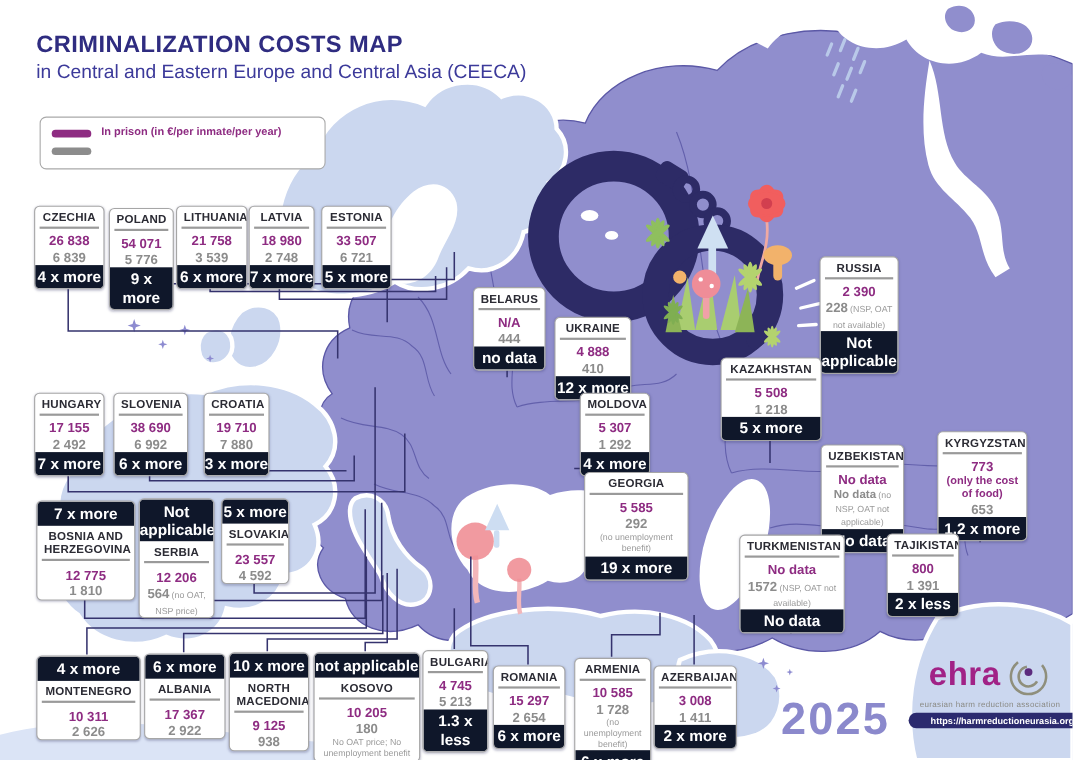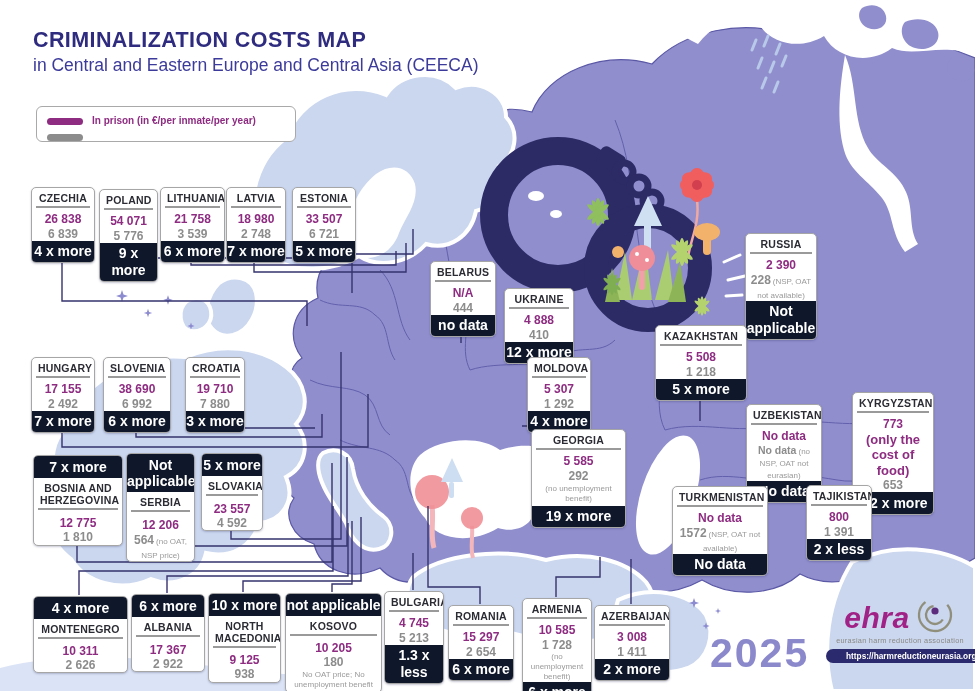--- a/index.html
+++ b/index.html
@@ -5,45 +5,45 @@
   html,body{margin:0;padding:0;}
   body{width:975px;height:691px;position:relative;overflow:hidden;background:#ffffff;
        font-family:"Liberation Sans","DejaVu Sans",sans-serif;}
   #map-layer{position:absolute;left:0;top:0;z-index:0;}
   
   #page-title{position:absolute;left:33px;top:28px;font-size:21.5px;font-weight:800;
       letter-spacing:.4px;color:#2f2c80;z-index:3;}
   #page-subtitle{position:absolute;left:33px;top:55px;font-size:17.5px;font-weight:500;
       color:#3c3a9a;z-index:3;}
   #legend{position:absolute;left:36px;top:106px;width:238px;background:#fff;
-      border:1.5px solid #a9a9a9;border-radius:6px;padding:8px 10px 0;z-index:3;}
+      border:1.5px solid #a9a9a9;border-radius:6px;padding:8px 10px 12px;z-index:3;}
   .legend-row{display:flex;align-items:flex-start;margin-bottom:3px;}
   .legend-bar{width:36px;height:7px;border-radius:3.5px;margin:3px 9px 0 0;flex:0 0 auto;}
   .legend-prison-text{font-size:10px;font-weight:bold;color:#8e2c82;line-height:1.25;}
   .legend-freedom-text{font-size:10px;font-weight:bold;color:#4a4a55;line-height:1.25;}
   .legend-note{font-size:9.5px;color:#84848e;line-height:1.25;}
   
   .card{position:absolute;z-index:2;background:#fff;border:1.5px solid #a6a6a6;border-radius:5px;
       box-shadow:0 1px 2px rgba(40,40,90,.25);display:flex;flex-direction:column;align-items:center;
       text-align:center;overflow:hidden;line-height:1.18;}
   .cname{font-weight:bold;font-size:10.5px;color:#2b2b34;letter-spacing:.2px;
       padding:4px 2px 2px;border-bottom:2px solid #9a9a9a;margin:0 0 3px;width:calc(100% - 12px);}
   .pv{color:#8e2c82;font-weight:bold;font-size:12px;padding:1px 2px 0;}
   .fv{color:#8c8c8c;font-weight:bold;font-size:12px;padding:0 2px;}
-  .pnote{color:#8e2c82;font-weight:bold;font-size:13px;line-height:1.2;padding:0 2px;}
+  .pnote{color:#8e2c82;font-weight:bold;font-size:10px;line-height:1.2;padding:0 2px;}
   .fnote{color:#9a9a9a;font-size:8px;font-weight:normal;margin-left:2px;}
   .note{color:#9a9a9a;font-size:8px;line-height:1.25;padding:1px 3px 2px;}
   .badge{background:#0f172a;color:#fff;font-weight:bold;font-size:14px;width:100%;
       padding:2.5px 0;flex:0 0 auto;}
   .badge.bottom{margin-top:auto;}
   
   #year{position:absolute;left:710px;top:630px;z-index:3;font-size:41px;font-weight:800;
       letter-spacing:2px;color:#8b89cc;}
   #logo-block{position:absolute;left:826px;top:593px;width:148px;z-index:3;text-align:center;}
-  #logo-row{display:flex;align-items:flex-end;justify-content:center;font-style:italic;}
+  #logo-row{display:flex;align-items:center;justify-content:center;}
   #logo-text{font-size:30px;font-weight:800;color:#a12286;letter-spacing:.5px;}
   #logo-tagline{font-size:7.3px;color:#8a8a84;letter-spacing:.3px;white-space:nowrap;margin-top:1px;}
   #logo-url-pill{display:inline-block;margin-top:3px;background:#2b2a6e;color:#fff;
       font-size:8.3px;font-weight:bold;border-radius:8px;padding:2px 20px;white-space:nowrap;}
 </style>
 </head>
 <body>
 
 <svg id="map-layer" width="975" height="691" viewBox="0 0 975 691">
 
@@ -378,21 +378,21 @@
   <div class="cname">GEORGIA</div>
   <div class="pv">5 585</div>
   <div class="fv">292</div>
   <div class="note">(no unemployment benefit)</div>
   <div class="badge bottom">19 x more</div>
 </div>
 
 <div class="card" style="left:746px;top:404px;width:74px">
   <div class="cname">UZBEKISTAN</div>
   <div class="pv">No data</div>
-  <div class="fv" style="font-size:10.5px"><span>No data</span><span class="fnote">(no NSP, OAT not eurasian)</span></div>
+  <div class="fv" style="font-size:10.5px"><span>No data</span><span class="fnote">(no NSP, OAT not applicable)</span></div>
   <div class="badge bottom">No data</div>
 </div>
 
 <div class="card" style="left:852px;top:392px;width:80px;min-height:76px">
   <div class="cname">KYRGYZSTAN</div>
   <div class="pv">773</div>
   <div class="pnote">(only the cost of food)</div>
   <div class="fv">653</div>
   <div class="badge bottom">1.2 x more</div>
 </div>

